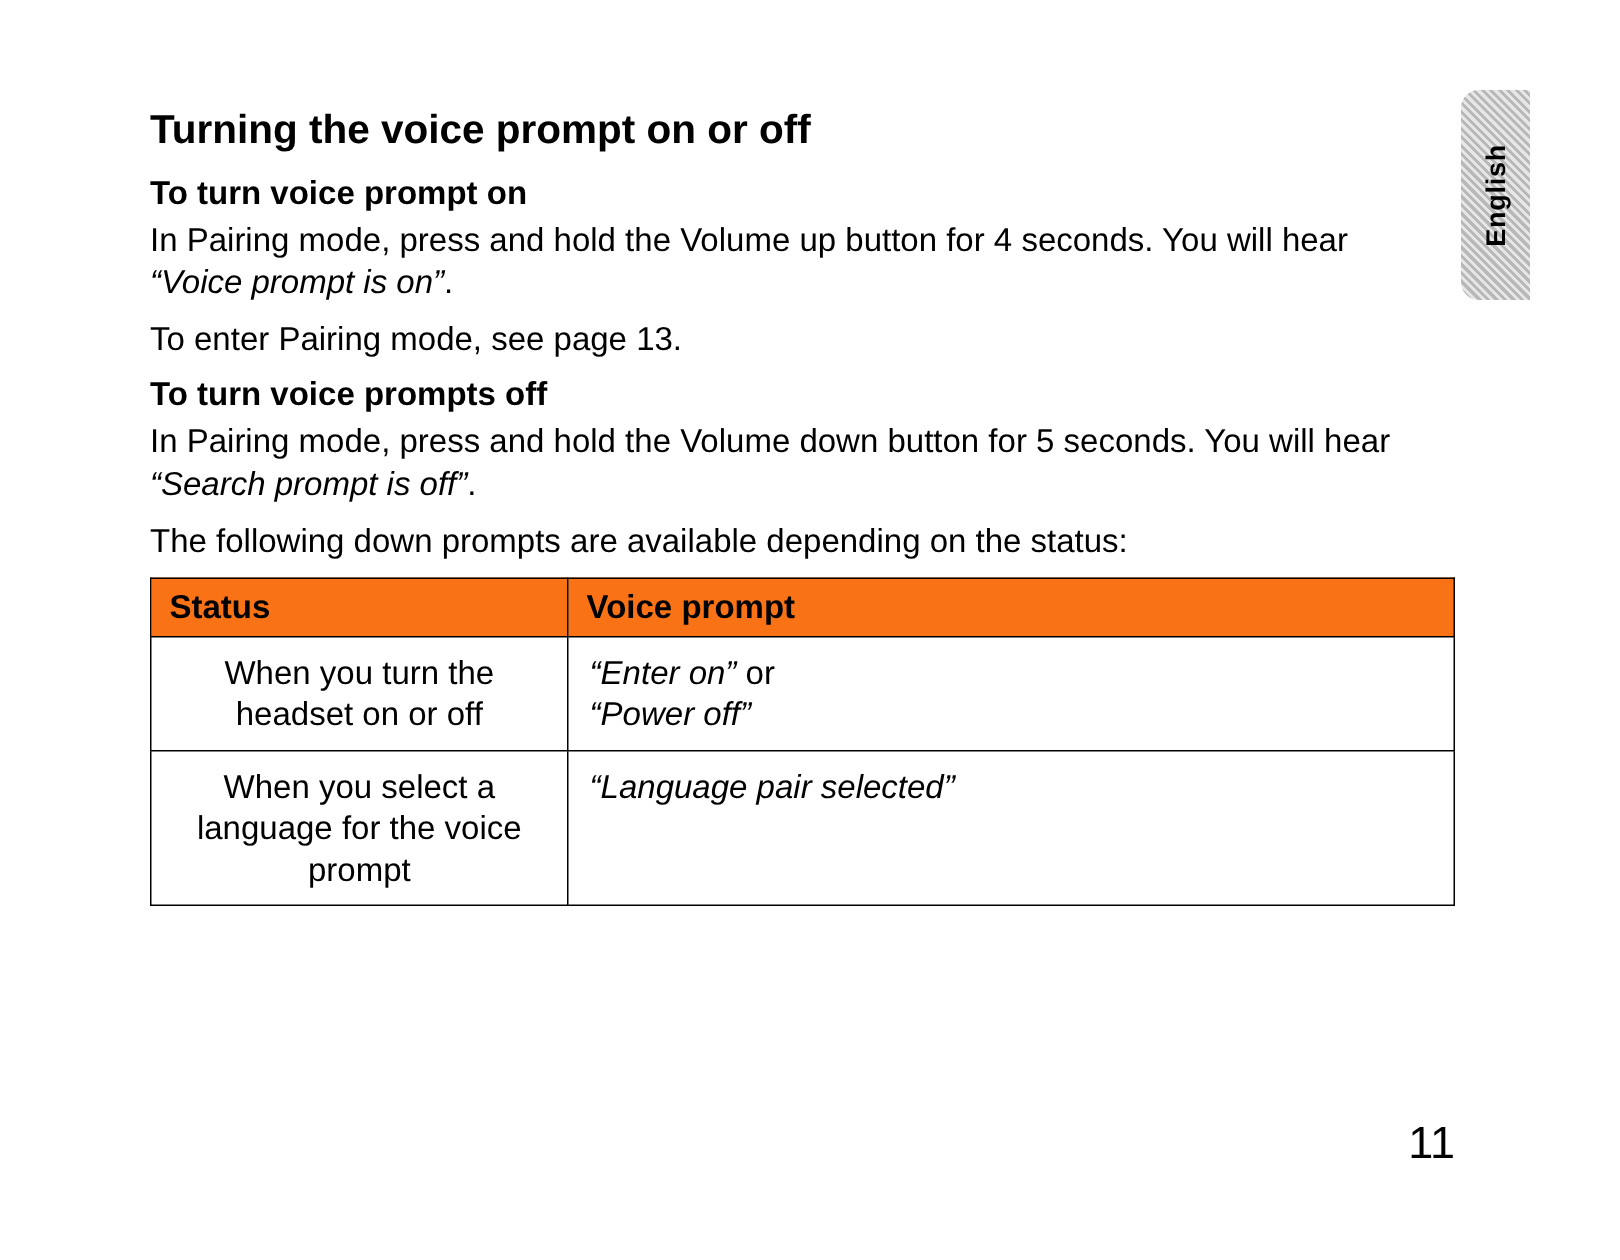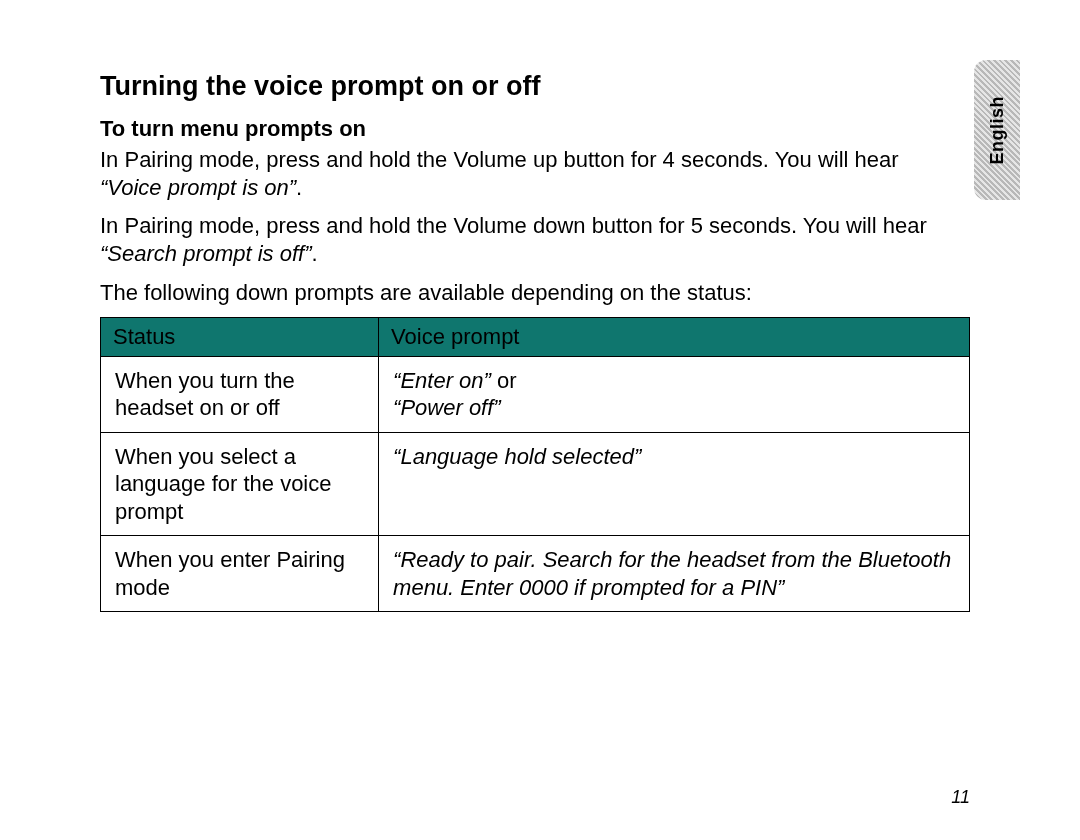--- a/index.html
+++ b/index.html
@@ -64,57 +64,58 @@
     color: #000;
     letter-spacing: 0.5px;
   }
   table.vp {
     width: 100%;
     border-collapse: collapse;
     margin-top: 8px;
     font-size: 22px;
   }
   table.vp th {
-    background: #0f766e;
+    background: #f97316;
     text-align: left;
-    font-weight: normal;
+    font-weight: bold;
     padding: 6px 12px;
     border: 1px solid #000;
   }
   table.vp td {
     padding: 10px 14px;
     border: 1px solid #000;
     vertical-align: top;
     line-height: 1.25;
   }
-  table.vp td.col-status { width: 32%; }
+  table.vp td.col-status { width: 32%; text-align: center; }
   .page-number {
     position: absolute;
     right: 110px;
-    bottom: 32px;
-    font-size: 18px;
-    font-style: italic;
+    bottom: 60px;
+    font-size: 30px;
   }
 </style>
 </head>
 <body>
 
 <div class="page">
 
   <div class="tab">
     <span>English</span>
   </div>
 
   <h1 class="main-heading">Turning the voice prompt on or off</h1>
 
-  <div class="sub-heading">To turn menu prompts on</div>
+  <div class="sub-heading">To turn voice prompt on</div>
   <p class="body">
     <span>In Pairing mode, press and hold the Volume up button for 4 seconds. You will hear </span><span class="italic">“Voice prompt is on”</span><span>.</span>
   </p>
+  <p class="body">To enter Pairing mode, see page 13.</p>
 
+  <div class="sub-heading">To turn voice prompts off</div>
   <p class="body">
     <span>In Pairing mode, press and hold the Volume down button for 5 seconds. You will hear </span><span class="italic">“Search prompt is off”</span><span>.</span>
   </p>
   <p class="body">The following down prompts are available depending on the status:</p>
 
   <table class="vp">
     <thead>
       <tr>
         <th>Status</th>
         <th>Voice prompt</th>
@@ -124,26 +125,20 @@
       <tr>
         <td class="col-status">When you turn the headset on or off</td>
         <td>
           <span class="italic">“Enter on”</span><span> or</span><br>
           <span class="italic">“Power off”</span>
         </td>
       </tr>
       <tr>
         <td class="col-status">When you select a language for the voice prompt</td>
         <td>
-          <span class="italic">“Language hold selected”</span>
-        </td>
-      </tr>
-      <tr>
-        <td class="col-status">When you enter Pairing mode</td>
-        <td>
-          <span class="italic">“Ready to pair. Search for the headset from the Bluetooth menu. Enter 0000 if prompted for a PIN”</span>
+          <span class="italic">“Language pair selected”</span>
         </td>
       </tr>
     </tbody>
   </table>
 
   <div class="page-number">11</div>
 </div>
 
 </body></html>

